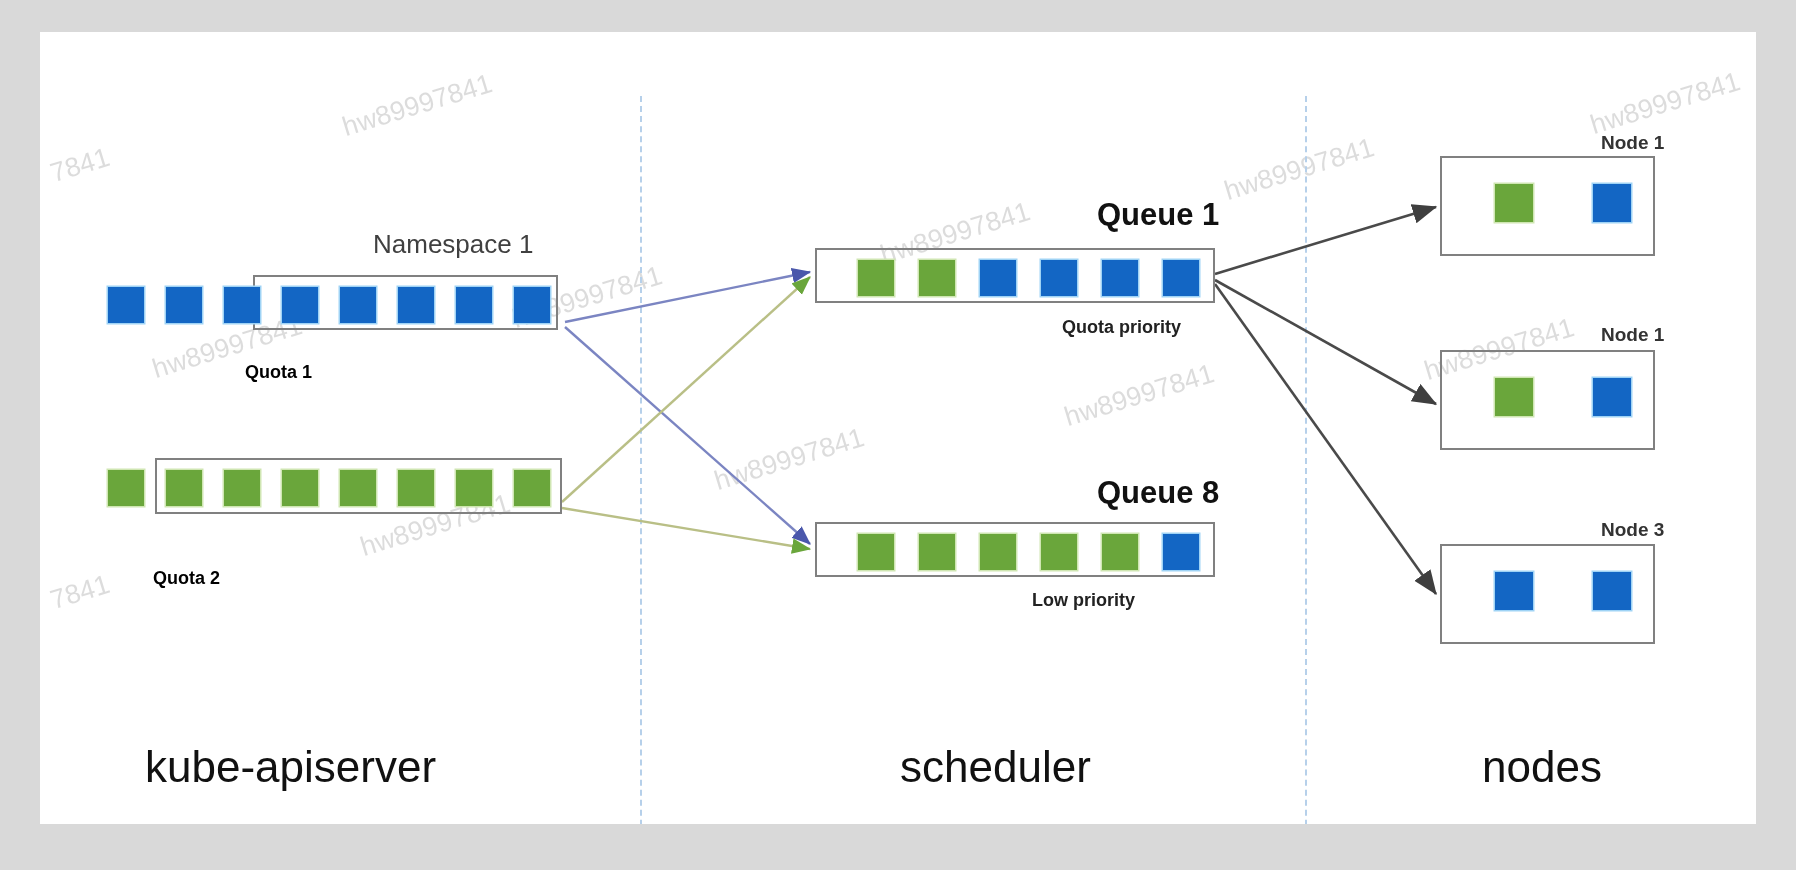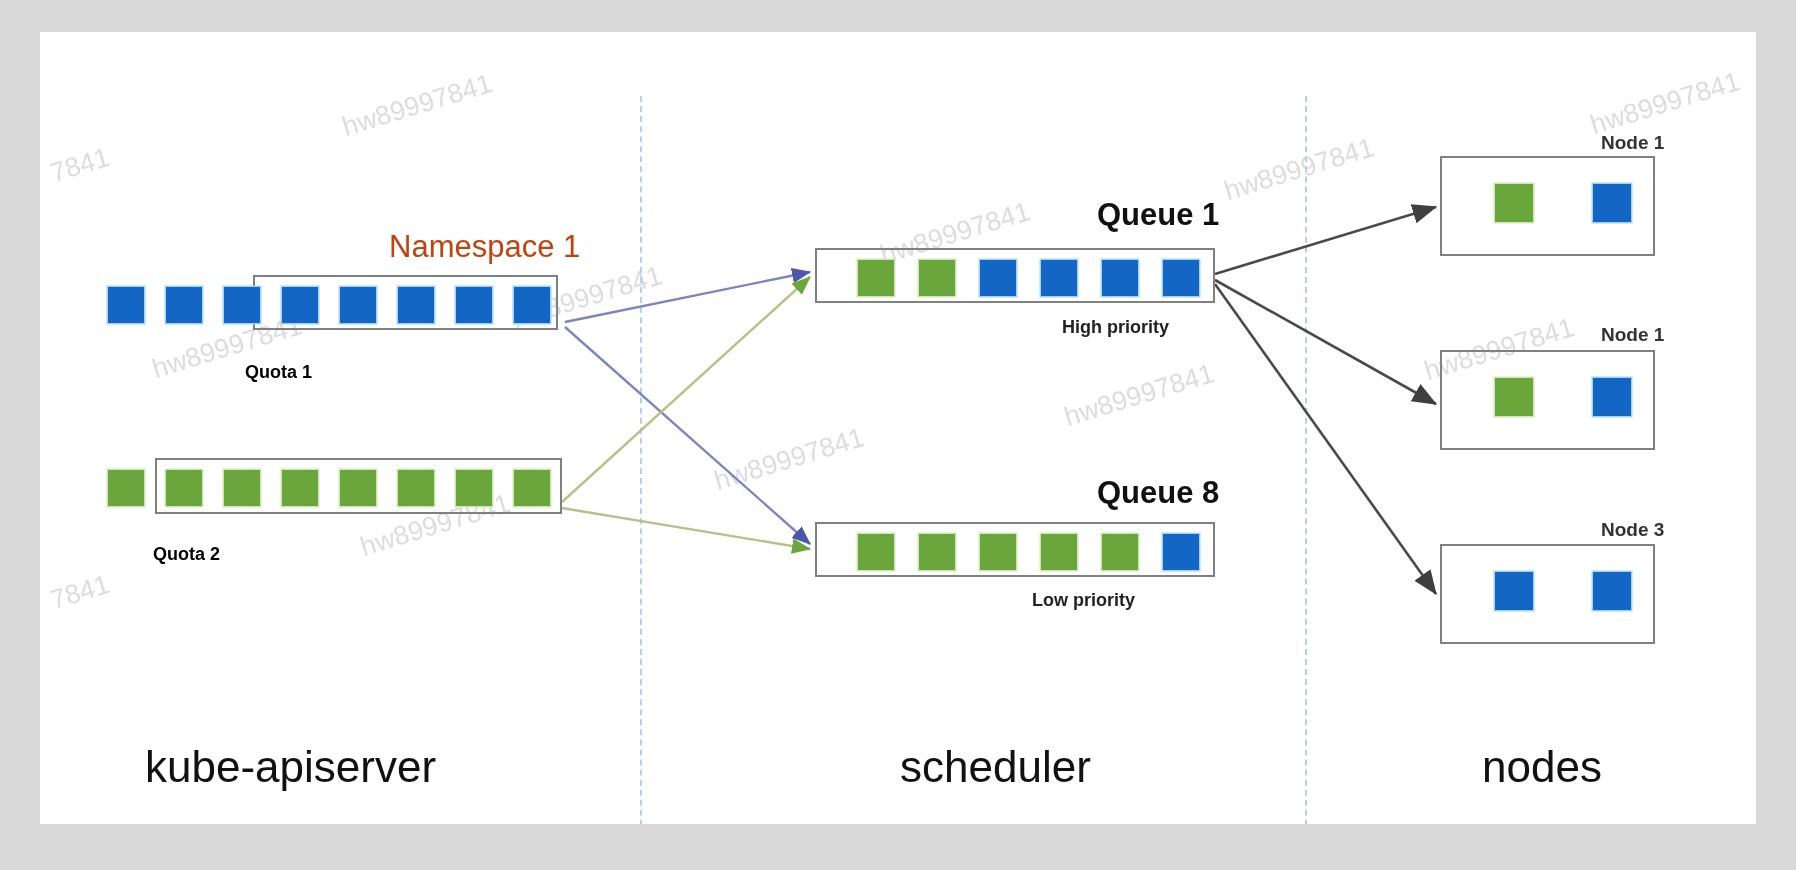--- a/index.html
+++ b/index.html
@@ -39,21 +39,21 @@
     pointer-events: none;
   }
   
   .pod { position: absolute; }
   .pod.blue  { background: #1366c4; box-shadow: 0 0 0 1.5px #9fd3f5; }
   .pod.green { background: #6aa63b; box-shadow: 0 0 0 1.5px #cfe6b2; }
   
   .obox { position: absolute; border: 2.2px solid #808080; background: transparent; }
   
   .lbl { position: absolute; white-space: nowrap; color: #1a1a1a; }
-  .ns-title    { font-size: 31px; font-weight: 400; color: #c2410c; margin-left: 16px; }
+  .ns-title    { font-size: 26px; font-weight: 400; color: #404040; }
   .queue-title { font-size: 31px; font-weight: 700; color: #111; }
   .quota-lbl   { font-size: 18px; font-weight: 700; color: #000000; }
   .prio-lbl    { font-size: 18px; font-weight: 700; color: #222; }
   .node-lbl    { font-size: 19px; font-weight: 700; color: #333; margin-left: 21px; }
   .stage-lbl   { font-size: 44px; font-weight: 400; color: #111; }
   svg.edges { position: absolute; left:0; top:0; width: 1716px; height: 792px; pointer-events: none; }
 </style>
 </head>
 <body>
 
@@ -112,21 +112,21 @@
         <div class="pod blue" style="left: 126px; top: 255px; width: 36px; height: 36px;"></div>
         <div class="pod blue" style="left: 184px; top: 255px; width: 36px; height: 36px;"></div>
         <div class="pod blue" style="left: 242px; top: 255px; width: 36px; height: 36px;"></div>
         <div class="pod blue" style="left: 300px; top: 255px; width: 36px; height: 36px;"></div>
         <div class="pod blue" style="left: 358px; top: 255px; width: 36px; height: 36px;"></div>
         <div class="pod blue" style="left: 416px; top: 255px; width: 36px; height: 36px;"></div>
         <div class="pod blue" style="left: 474px; top: 255px; width: 36px; height: 36px;"></div>
       </div>
 
     <div class="obox" style="left:115px; top:426px; width:407px; height:56px;"></div>
-    <div class="lbl quota-lbl" style="left:113px; top:512px;">Quota 2</div>
+    <div class="lbl quota-lbl" style="left:113px; top:536px;">Quota 2</div>
     <div id="ns2-pods">
         <div class="pod green" style="left: 68px; top: 438px; width: 36px; height: 36px;"></div>
         <div class="pod green" style="left: 126px; top: 438px; width: 36px; height: 36px;"></div>
         <div class="pod green" style="left: 184px; top: 438px; width: 36px; height: 36px;"></div>
         <div class="pod green" style="left: 242px; top: 438px; width: 36px; height: 36px;"></div>
         <div class="pod green" style="left: 300px; top: 438px; width: 36px; height: 36px;"></div>
         <div class="pod green" style="left: 358px; top: 438px; width: 36px; height: 36px;"></div>
         <div class="pod green" style="left: 416px; top: 438px; width: 36px; height: 36px;"></div>
         <div class="pod green" style="left: 474px; top: 438px; width: 36px; height: 36px;"></div>
       </div>
@@ -134,21 +134,21 @@
     <div class="lbl queue-title" style="left:1057px; top:165px;">Queue 1</div>
     <div class="obox" style="left:775px; top:216px; width:400px; height:55px;"></div>
     <div id="q1-pods">
         <div class="pod green" style="left: 818px; top: 228px; width: 36px; height: 36px;"></div>
         <div class="pod green" style="left: 879px; top: 228px; width: 36px; height: 36px;"></div>
         <div class="pod blue" style="left: 940px; top: 228px; width: 36px; height: 36px;"></div>
         <div class="pod blue" style="left: 1001px; top: 228px; width: 36px; height: 36px;"></div>
         <div class="pod blue" style="left: 1062px; top: 228px; width: 36px; height: 36px;"></div>
         <div class="pod blue" style="left: 1123px; top: 228px; width: 36px; height: 36px;"></div>
       </div>
-    <div class="lbl prio-lbl" style="left:1022px; top:285px;">High priority</div>
+    <div class="lbl prio-lbl" style="left:1022px; top:285px;">Quota priority</div>
 
     <div class="lbl queue-title" style="left:1057px; top:443px;">Queue 8</div>
     <div class="obox" style="left:775px; top:490px; width:400px; height:55px;"></div>
     <div id="q2-pods">
         <div class="pod green" style="left: 818px; top: 502px; width: 36px; height: 36px;"></div>
         <div class="pod green" style="left: 879px; top: 502px; width: 36px; height: 36px;"></div>
         <div class="pod green" style="left: 940px; top: 502px; width: 36px; height: 36px;"></div>
         <div class="pod green" style="left: 1001px; top: 502px; width: 36px; height: 36px;"></div>
         <div class="pod green" style="left: 1062px; top: 502px; width: 36px; height: 36px;"></div>
         <div class="pod blue" style="left: 1123px; top: 502px; width: 36px; height: 36px;"></div>

